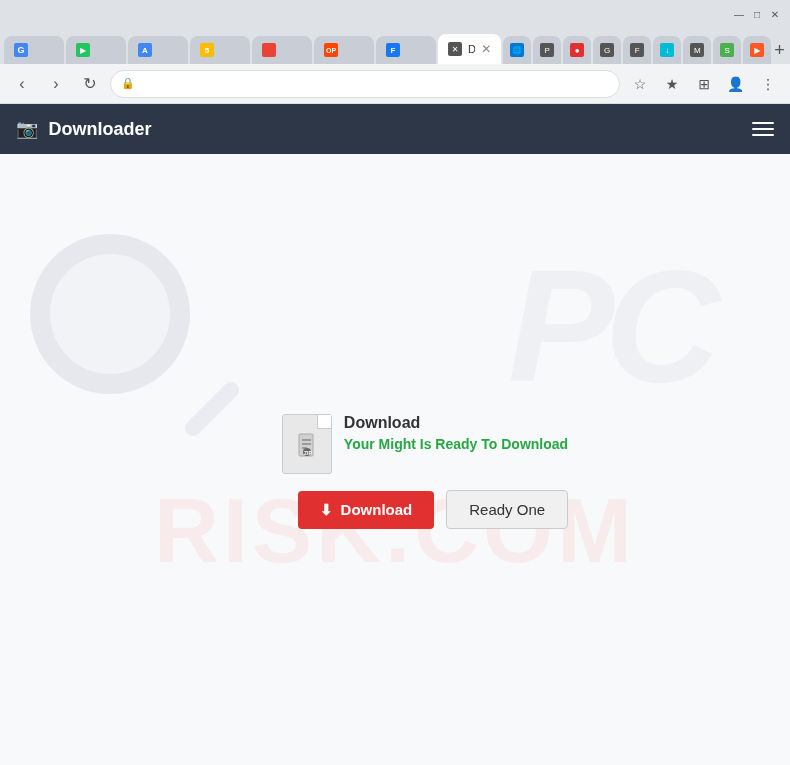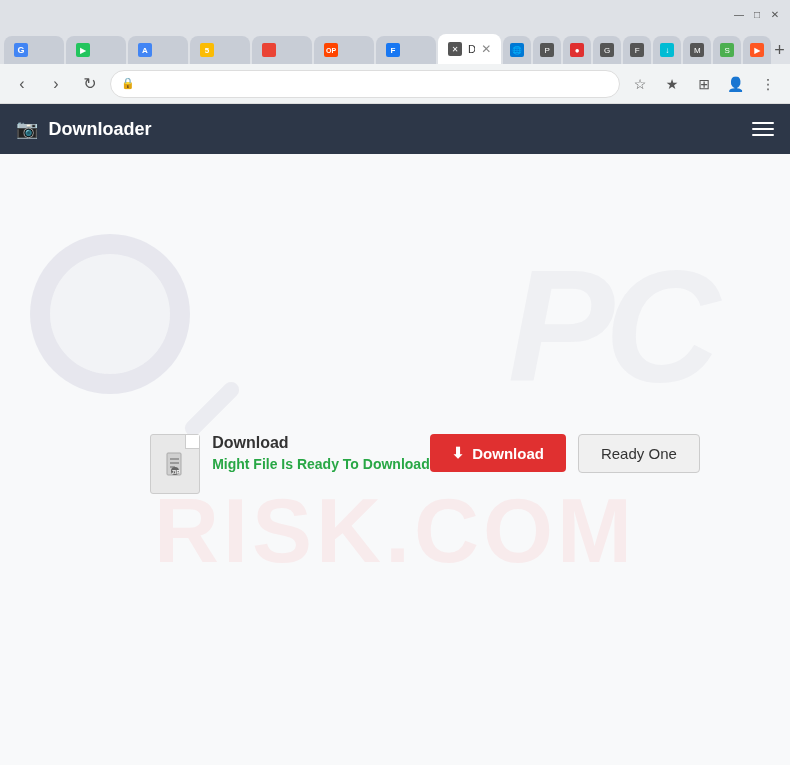--- a/index.html
+++ b/index.html
@@ -99,21 +99,21 @@
     }
     .magnifier-handle {
       width: 16px; height: 70px; background: rgba(180,180,200,0.18);
       position: absolute; bottom: 10px; right: 30px;
       transform: rotate(45deg); border-radius: 8px;
     }
 
     
     .download-card-container {
       position: relative; z-index: 10;
-      display: flex; flex-direction: row; align-items: flex-start;
+      display: flex; flex-direction: column; align-items: flex-end;
       margin-left: 60px;
     }
 
     .download-info {
       display: flex; align-items: flex-start; gap: 12px; margin-bottom: 16px;
     }
 
     .file-icon {
       width: 50px; height: 60px; background: #e8e8e8;
       border: 1px solid #ccc; border-radius: 3px;
@@ -279,21 +279,21 @@
             <line x1="5" y1="12" x2="14" y2="12" stroke="#888" stroke-width="1.5"></line>
             <line x1="5" y1="16" x2="10" y2="16" stroke="#888" stroke-width="1.5"></line>
             <circle cx="10" cy="20" r="4" fill="#666"></circle>
             <text x="7" y="23" font-size="5" fill="#fff" font-weight="bold">ZIP</text>
           </svg>
         </div>
       </div>
 
       <div class="download-text">
         <span class="download-title-text">Download</span>
-        <span class="download-ready">Might File Is Ready To Download</span>
+        <span class="download-ready">Your Might Is Ready To Download</span>
       </div>
     </div>
 
     <div class="btn-row">
       <button class="btn-download">
         <span>⬇</span>
         <span>Download</span>
       </button>
       <button class="btn-step-one">
         <span>Ready One</span>

